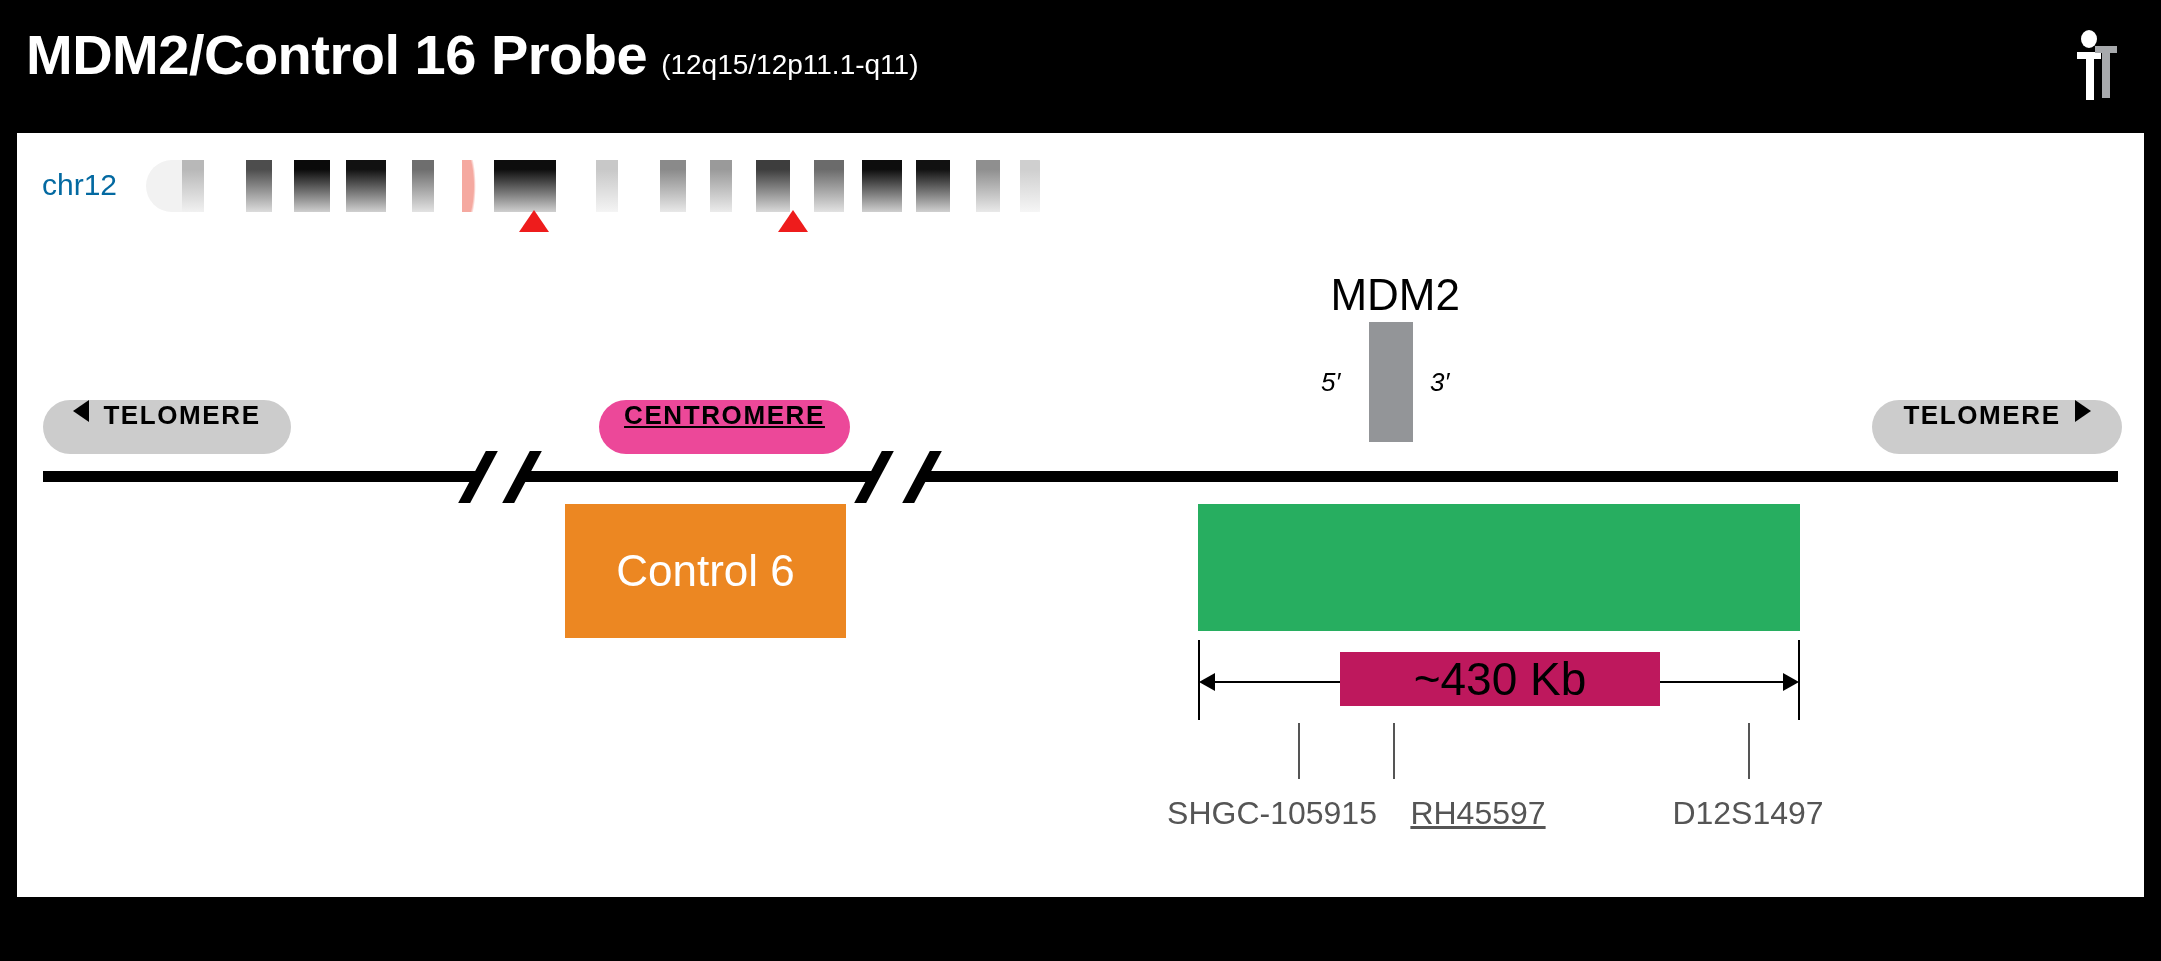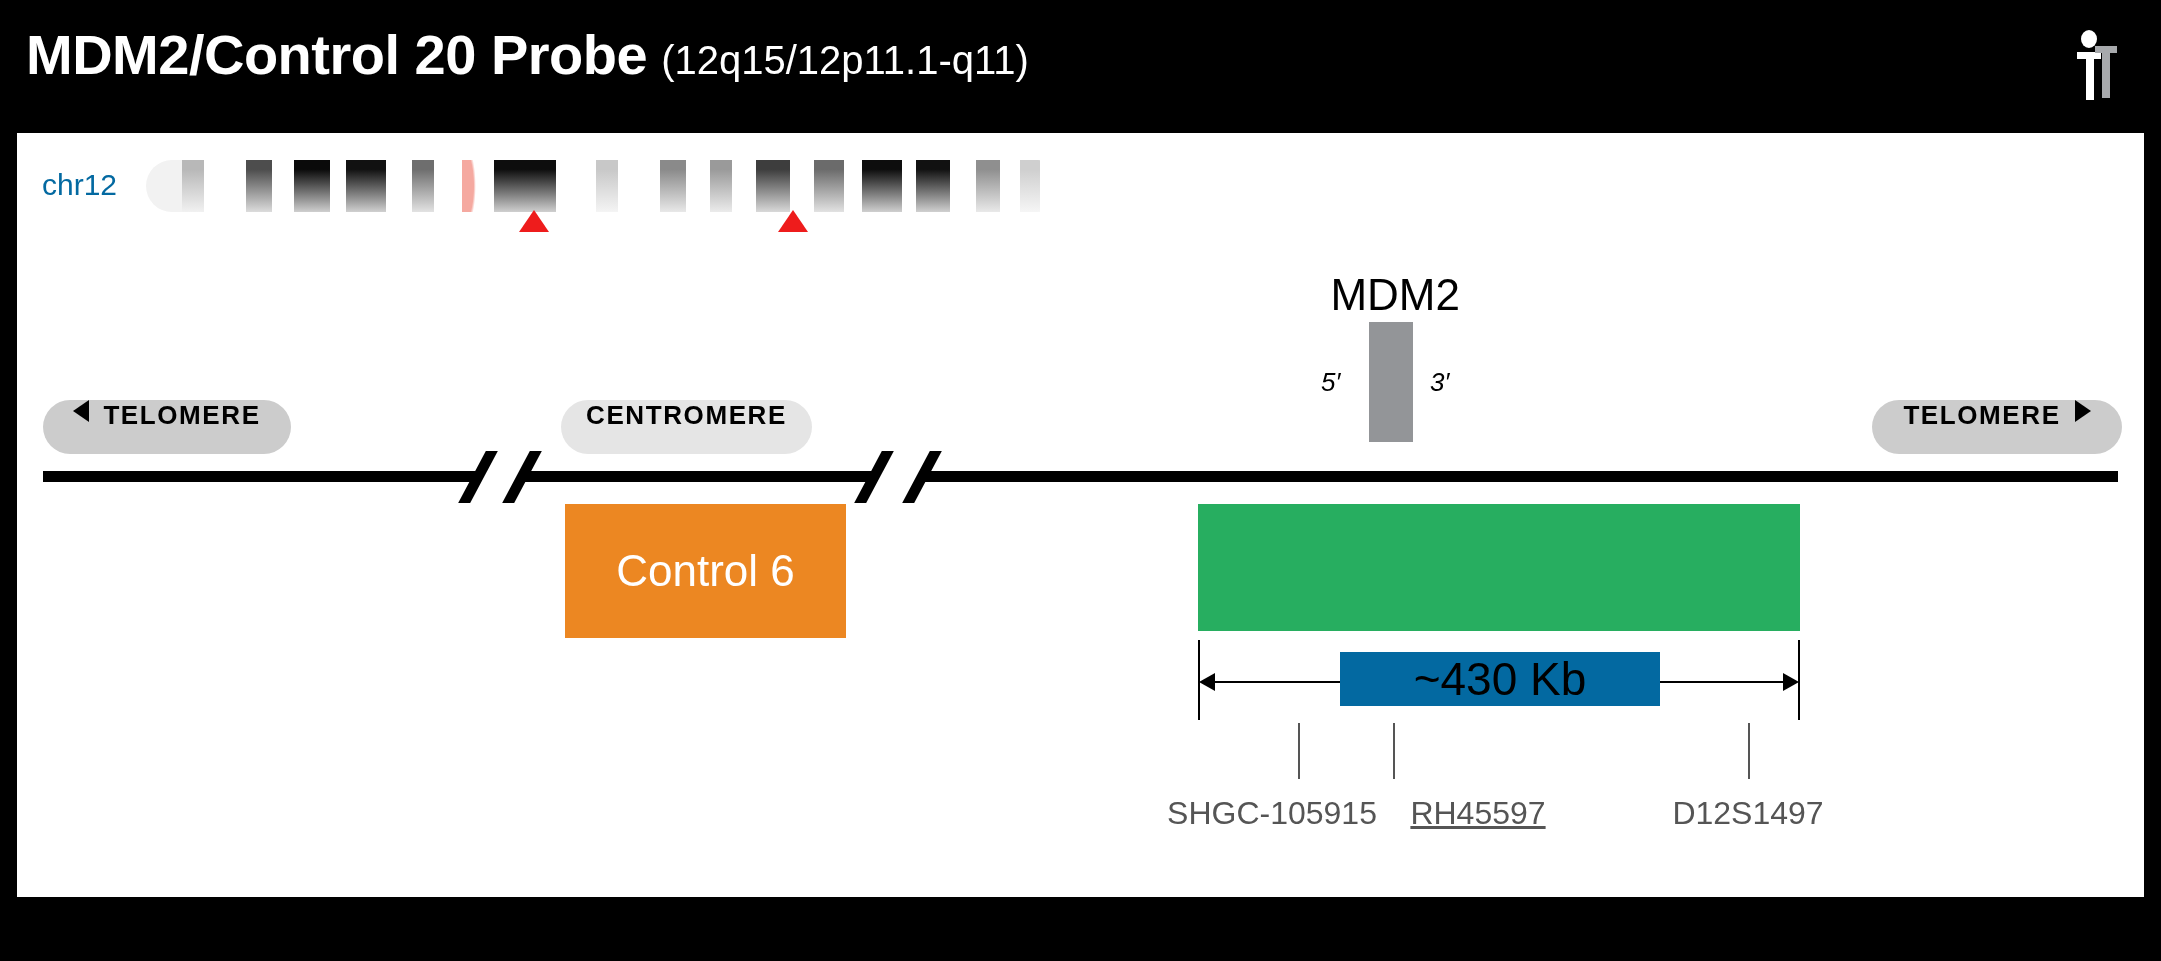--- a/index.html
+++ b/index.html
@@ -30,21 +30,21 @@
     left: 26px; top: 22px;
     white-space: nowrap;
     color: #ffffff;
   }
   #title-main {
     font-size: 56px;
     font-weight: bold;
     letter-spacing: -0.5px;
   }
   #title-sub {
-    font-size: 40px;
+    font-size: 28px;
     font-weight: normal;
     margin-left: 14px;
   }
   #logo {
     position: absolute;
     right: 26px; top: 26px;
     width: 80px; height: 76px;
   }
 
   
@@ -106,21 +106,21 @@
     align-items: flex-start;
     justify-content: center;
     gap: 14px;
     font-size: 26px;
     font-weight: bold;
     letter-spacing: 1.6px;
     color: #000000;
     box-sizing: border-box;
   }
   #telomere-left  { left: 43px;   top: 400px; width: 248px; background: #cccccc; }
-  #centromere     { left: 561px;  top: 400px; width: 251px; background: #e5e5e5; }
+  #centromere     { left: 599px;  top: 400px; width: 251px; background: #ec4899; text-decoration: underline; }
   #telomere-right { left: 1872px; top: 400px; width: 250px; background: #cccccc; }
   .tri-left {
     width: 0; height: 0;
     border-top: 11px solid transparent;
     border-bottom: 11px solid transparent;
     border-right: 16px solid #000000;
   }
   .tri-right {
     width: 0; height: 0;
     border-top: 11px solid transparent;
@@ -206,21 +206,21 @@
     border-bottom: 9px solid transparent;
     border-left: 16px solid #000000;
   }
   #dim-label {
     position: absolute;
     left: 1340px; top: 652px;
     width: 320px;
     text-align: center;
     font-size: 46px;
     color: #000000;
-    background: #0369a1;
+    background: #be185d;
     padding: 0 10px;
     box-sizing: border-box;
   }
 
   
   .sts-tick {
     position: absolute;
     width: 2px;
     background: #555555;
     top: 723px;
@@ -252,21 +252,21 @@
     letter-spacing: 0.5px;
   }
 </style>
 </head>
 <body>
 
 <div id="page">
 
   <div id="header">
     <div id="title-wrap">
-      <span id="title-main">MDM2/Control 20 Probe</span><span id="title-sub">(12q15/12p11.1-q11)</span>
+      <span id="title-main">MDM2/Control 16 Probe</span><span id="title-sub">(12q15/12p11.1-q11)</span>
     </div>
     <svg id="logo" viewBox="0 0 80 76">
       <ellipse cx="34" cy="13" rx="8" ry="9" fill="#ffffff"></ellipse>
       <rect x="22" y="26" width="24" height="7" fill="#ffffff"></rect>
       <rect x="31" y="26" width="8" height="48" fill="#ffffff"></rect>
       <rect x="40" y="20" width="22" height="7" fill="#a7a9ac"></rect>
       <rect x="47" y="20" width="8" height="52" fill="#a7a9ac"></rect>
     </svg>
   </div>
 

